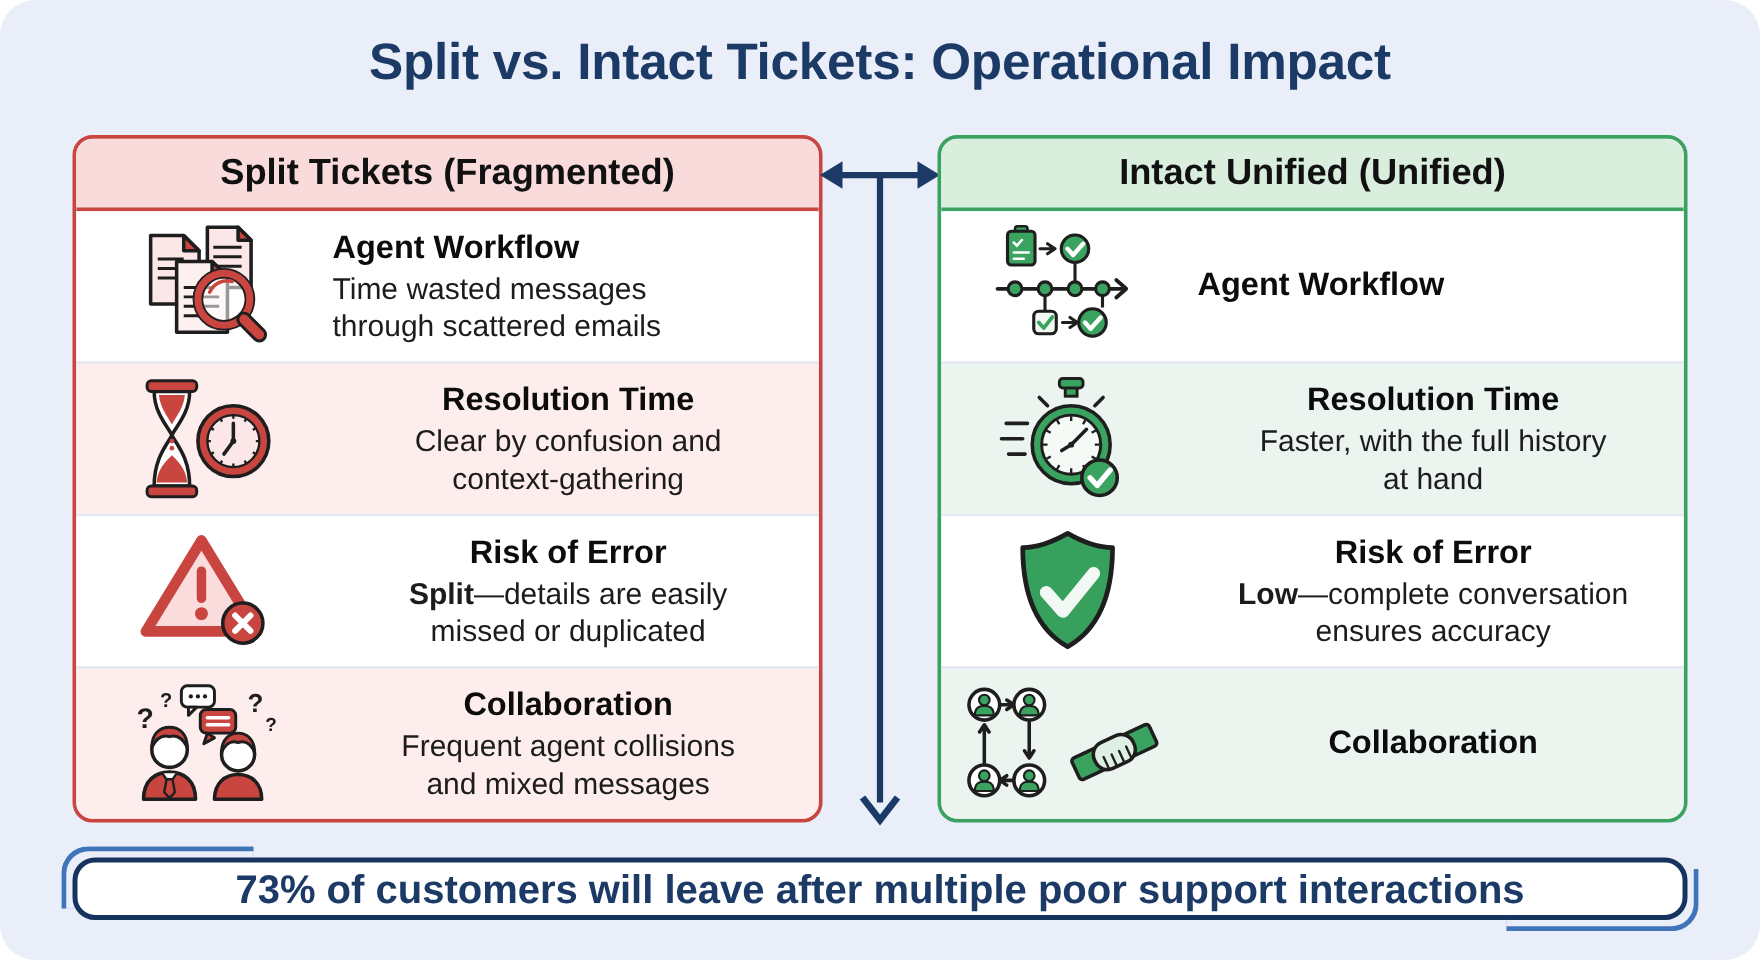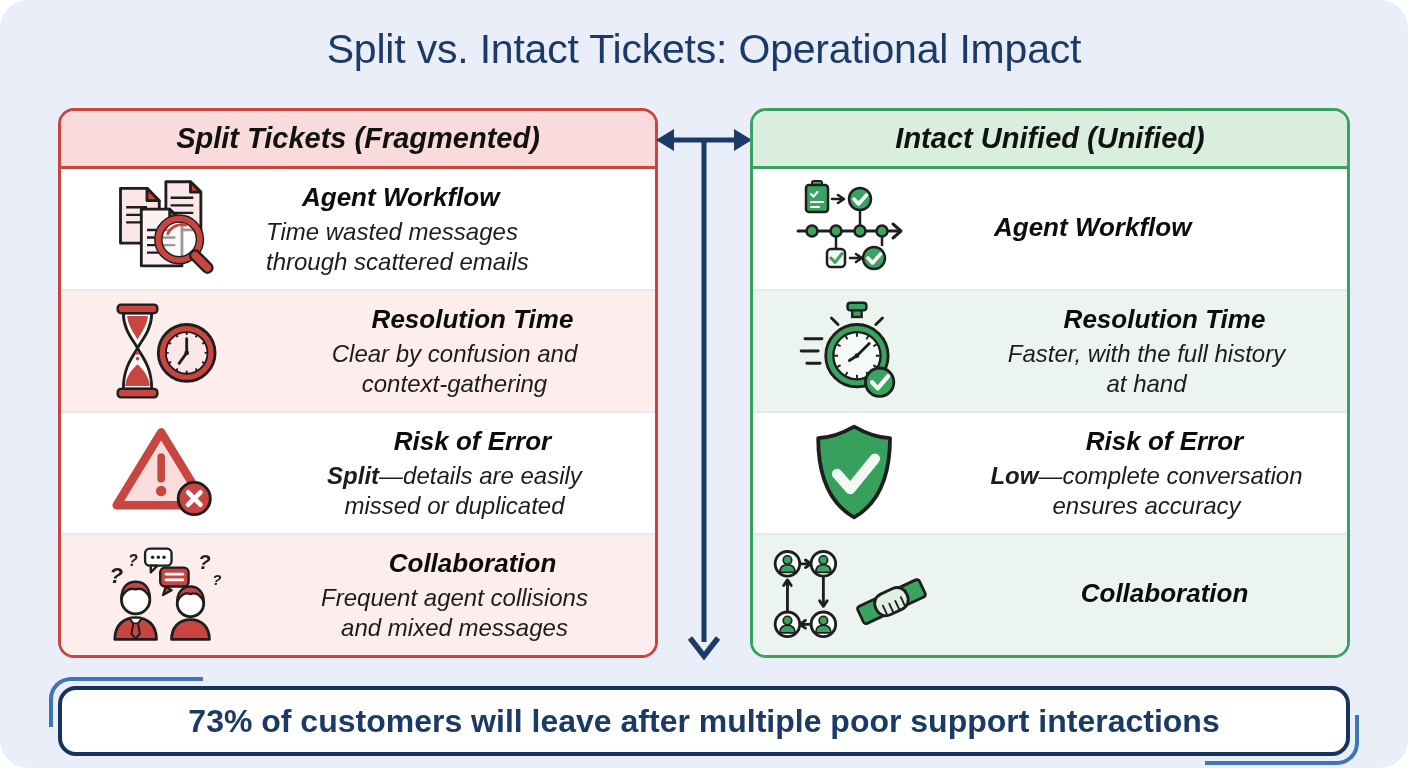--- a/index.html
+++ b/index.html
@@ -1,39 +1,39 @@
 <!DOCTYPE html>
 <html><head>
 <meta charset="utf-8">
 <style>
   html,body{margin:0;padding:0;width:1408px;height:768px;background:#ffffff;overflow:hidden;
     font-family:"Liberation Sans",sans-serif;}
   .canvas{position:absolute;inset:0;background:#e9eef9;border-radius:28px;overflow:hidden;}
   .title{position:absolute;top:26px;left:0;width:100%;margin:0;text-align:center;
-    font-size:41px;font-weight:400;color:#1c3a66;letter-spacing:-0.2px;}
+    font-size:41px;font-weight:700;color:#1c3a66;letter-spacing:-0.2px;}
   .panel{position:absolute;top:108px;width:600px;height:550px;border-radius:16px;overflow:hidden;
-    display:flex;flex-direction:column;background:#ffffff;box-sizing:border-box;font-style:italic;}
+    display:flex;flex-direction:column;background:#ffffff;box-sizing:border-box;}
   .panel.left{left:58px;border:3px solid #c94540;}
   .panel.right{left:750px;border:3px solid #3ba160;}
   .panel-header{flex:0 0 55px;display:flex;align-items:center;justify-content:center;
     font-size:29px;font-weight:700;color:#111;}
   .panel.left .panel-header{background:#f8dbda;border-bottom:3px solid #c94540;}
   .panel.right .panel-header{background:#d9eedd;border-bottom:3px solid #3ba160;}
   .rows{flex:1;display:flex;flex-direction:column;}
   .row{flex:1;display:flex;align-items:center;background:#ffffff;}
   .row + .row{border-top:2px solid #e3e8f1;text-align:center;}
   .panel.left .row:nth-child(even){background:#fdeeed;}
   .panel.right .row:nth-child(even){background:#ecf4ef;}
   .icon-box{flex:0 0 205px;display:flex;align-items:center;justify-content:center;}
   .row-text{flex:1;padding-right:12px;}
-  .row-title{font-size:26px;font-weight:700;color:#0c0c0c;margin-bottom:4px;margin-left:36px;}
+  .row-title{font-size:26px;font-weight:700;color:#0c0c0c;margin-bottom:4px;}
   .row-desc{font-size:24px;color:#1c1c1c;line-height:1.22;white-space:pre-line;}
   .row-desc b{font-weight:700;}
   .connector{position:absolute;left:653px;top:116px;width:102px;height:548px;}
-  .stat-banner{position:absolute;left:58px;top:686px;width:1292px;height:70px;box-sizing:border-box;
+  .stat-banner{position:absolute;left:58px;top:686px;width:1292px;height:50px;box-sizing:border-box;
     background:#ffffff;border:4px solid #16325f;border-radius:18px;
     display:flex;align-items:center;justify-content:center;}
   .stat-text{font-size:32px;font-weight:700;color:#1c3a66;}
   .accent{position:absolute;pointer-events:none;}
   .accent.tl{left:-13px;top:-13px;width:150px;height:46px;
     border-top:4px solid #3f74b8;border-left:4px solid #3f74b8;border-top-left-radius:22px;}
   .accent.br{right:-13px;bottom:-13px;width:150px;height:46px;
     border-bottom:4px solid #3f74b8;border-right:4px solid #3f74b8;border-bottom-right-radius:22px;}
 </style>
 </head>

